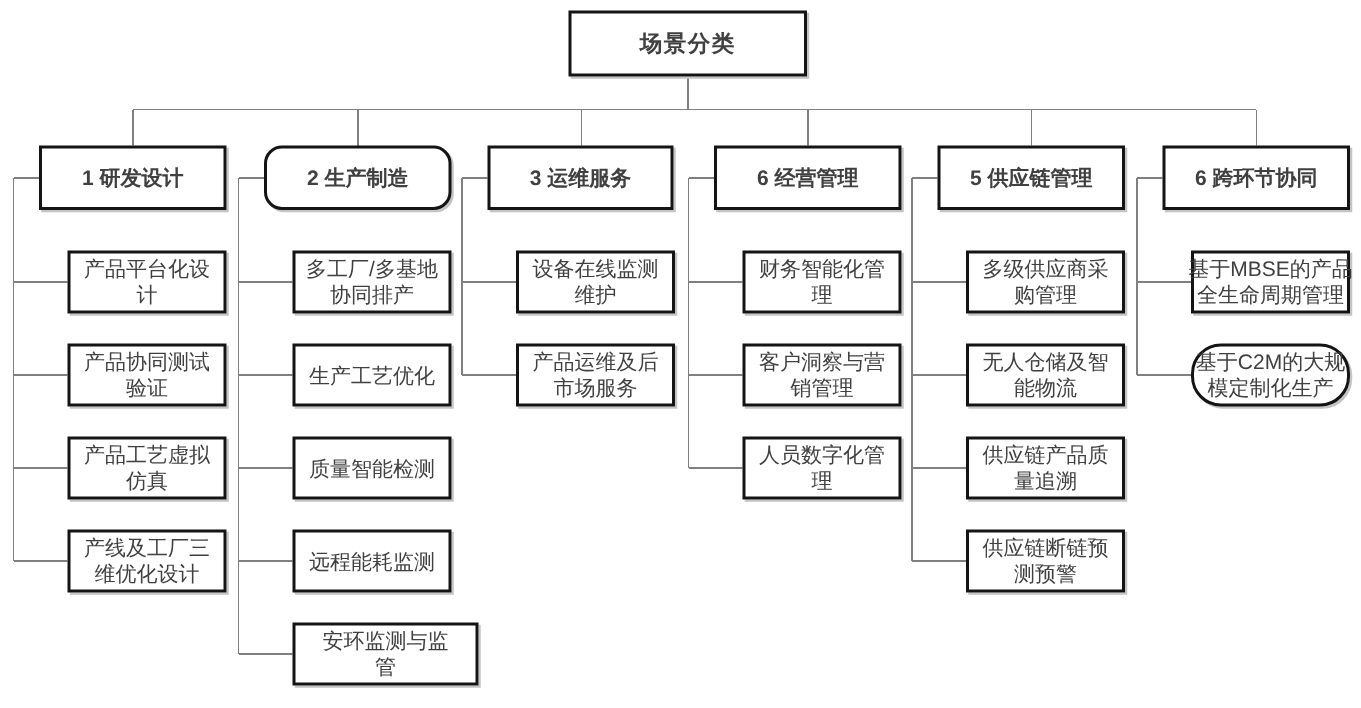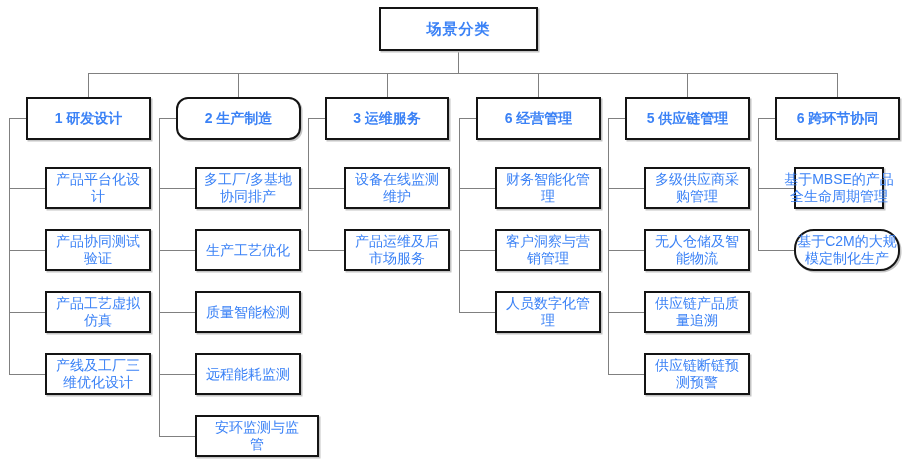--- a/index.html
+++ b/index.html
@@ -21,21 +21,21 @@
     position: absolute;
     box-sizing: border-box;
     background: #ffffff;
     border: 2px solid #141414;
     box-shadow: 1.5px 1.5px 0 0 #c4c4c4;
     display: flex;
     flex-direction: column;
     align-items: center;
     justify-content: center;
     text-align: center;
-    color: #3b82f6;
+    color: #404040;
   }
   .node.root {
     font-size: 15px;
     font-weight: 700;
     letter-spacing: 1px;
   }
   .node.header {
     font-size: 14px;
     font-weight: 700;
   }
@@ -176,21 +176,21 @@
         <span class="line">供应链产品质</span>
         <span class="line">量追溯</span>
       </div>
       <div class="node child" style="left: 644px; top: 353px; width: 106px; height: 42px;">
         <span class="line">供应链断链预</span>
         <span class="line">测预警</span>
       </div>
       <div class="node header" style="left: 775px; top: 97px; width: 125px; height: 43px;">
         <span class="line">6 跨环节协同</span>
       </div>
-      <div class="node child" style="left: 794px; top: 167px; width: 90px; height: 42px;">
+      <div class="node child" style="left: 794px; top: 167px; width: 106px; height: 42px;">
         <span class="line">基于MBSE的产品</span>
         <span class="line">全生命周期管理</span>
       </div>
       <div class="node child" style="left: 794px; top: 229px; width: 106px; height: 42px; border-radius: 20px;">
         <span class="line">基于C2M的大规</span>
         <span class="line">模定制化生产</span>
       </div>
     </div>
 </div>
 

